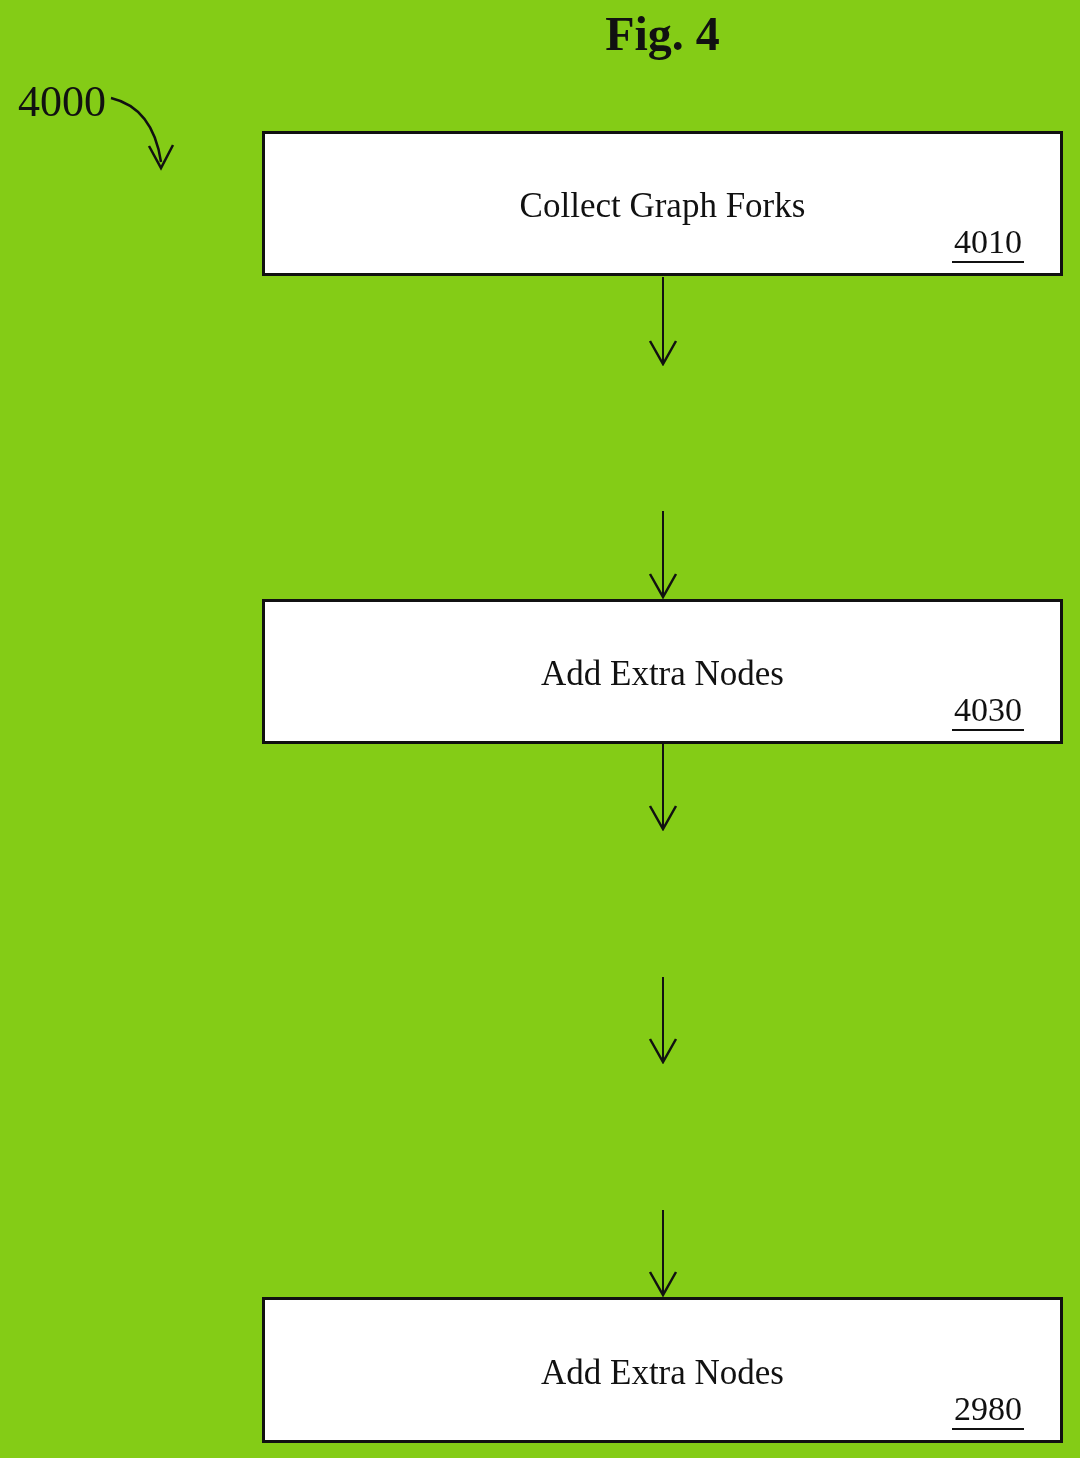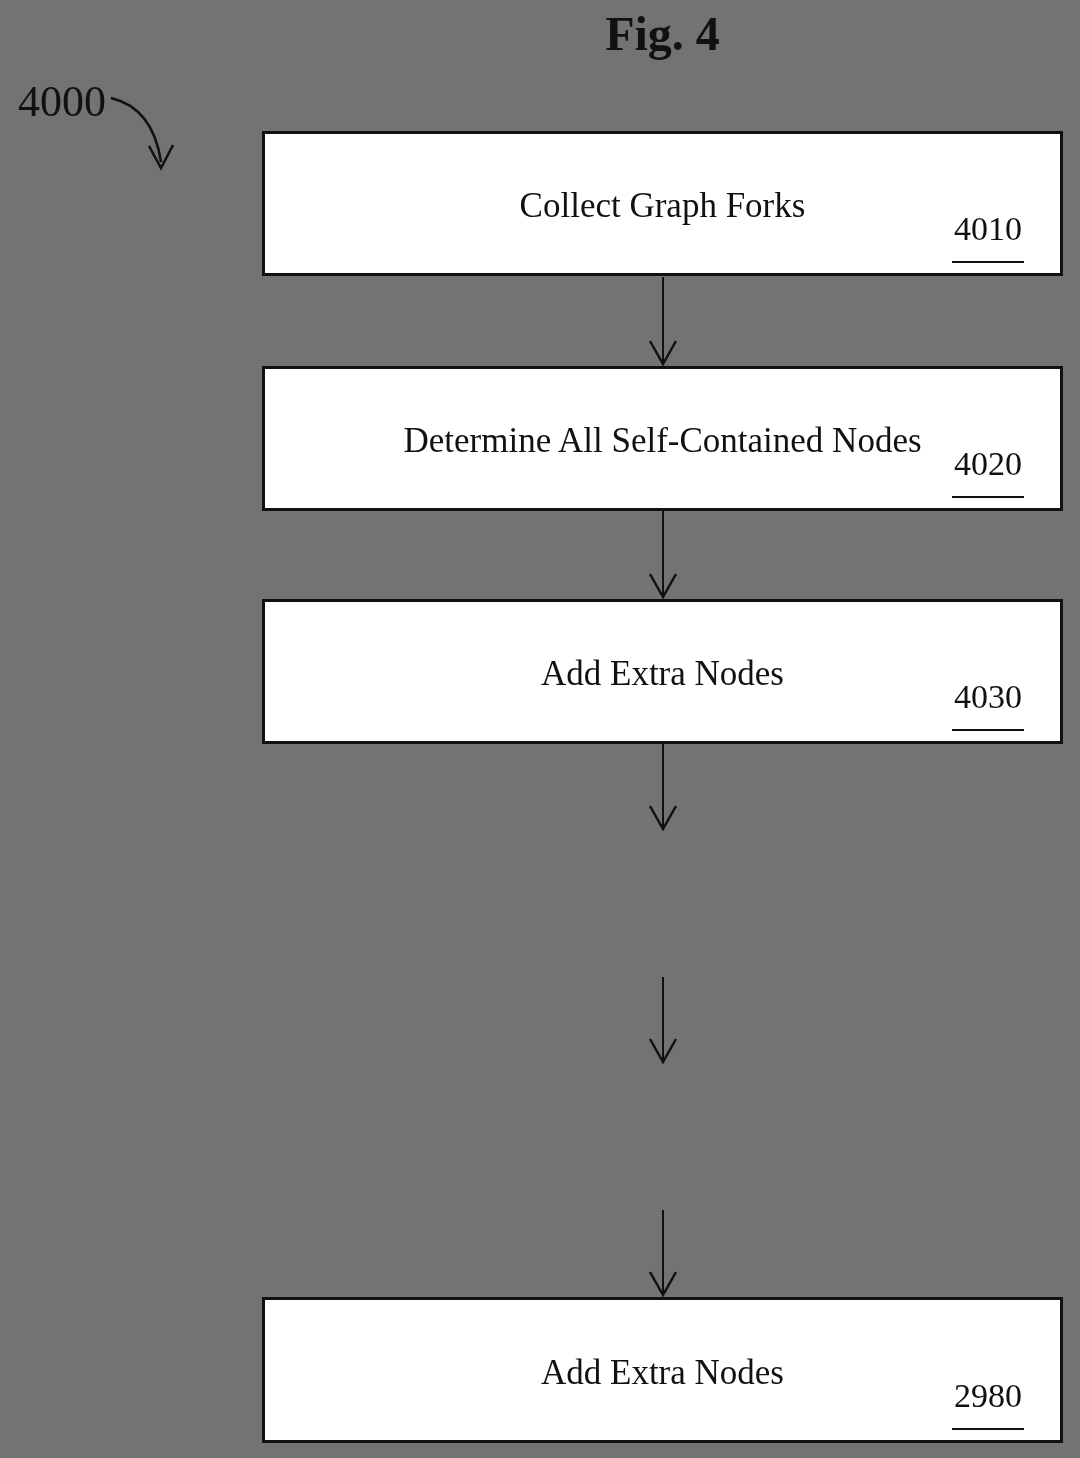--- a/index.html
+++ b/index.html
@@ -4,21 +4,21 @@
 <style>
   html, body {
     margin: 0;
     padding: 0;
     background: #ffffff;
   }
   .page {
     position: relative;
     width: 1080px;
     height: 1458px;
-    background: #737373;
+    background: #84cc16;
     font-family: "Liberation Serif", "DejaVu Serif", serif;
     color: #111111;
     overflow: hidden;
   }
   .fig-title {
     position: absolute;
     left: 262px;
     top: 6px;
     width: 801px;
     text-align: center;
@@ -58,21 +58,21 @@
     color: #111111;
     white-space: nowrap;
   }
   .box-ref {
     position: absolute;
     right: 36px;
     bottom: 10px;
     font-size: 34px;
     color: #111111;
     border-bottom: 2px solid #111111;
-    padding: 0 2px 15px 2px;
+    padding: 0 2px 2px 2px;
     line-height: 1;
     font-family: Liberation Serif, serif;
   }
   .down-arrow {
     position: absolute;
     left: 647px;
   }
   svg line, svg path, svg polyline {
     stroke: #111111;
     fill: none;
@@ -95,24 +95,20 @@
   <div class="flow-box" style="top:131px">
     <div class="box-label">Collect Graph Forks</div>
     <div class="box-ref">4010</div>
   </div>
 
   <svg class="down-arrow" style="top:277px" width="32" height="89" viewBox="0 0 32 89">
     <line x1="16" y1="0" x2="16" y2="86" stroke-width="2"></line>
     <polyline points="3,64 16,87 29,64" stroke-width="2.5"></polyline>
   </svg>
 
-  <div class="flow-box" style="top:366px">
-    <div class="box-label">Determine All Self-Contained Nodes</div>
-    <div class="box-ref">4020</div>
-  </div>
 
   <svg class="down-arrow" style="top:511px" width="32" height="88" viewBox="0 0 32 88">
     <line x1="16" y1="0" x2="16" y2="85" stroke-width="2"></line>
     <polyline points="3,63 16,86 29,63" stroke-width="2.5"></polyline>
   </svg>
 
   <div class="flow-box" style="top:599px">
     <div class="box-label">Add Extra Nodes</div>
     <div class="box-ref">4030</div>
   </div>

